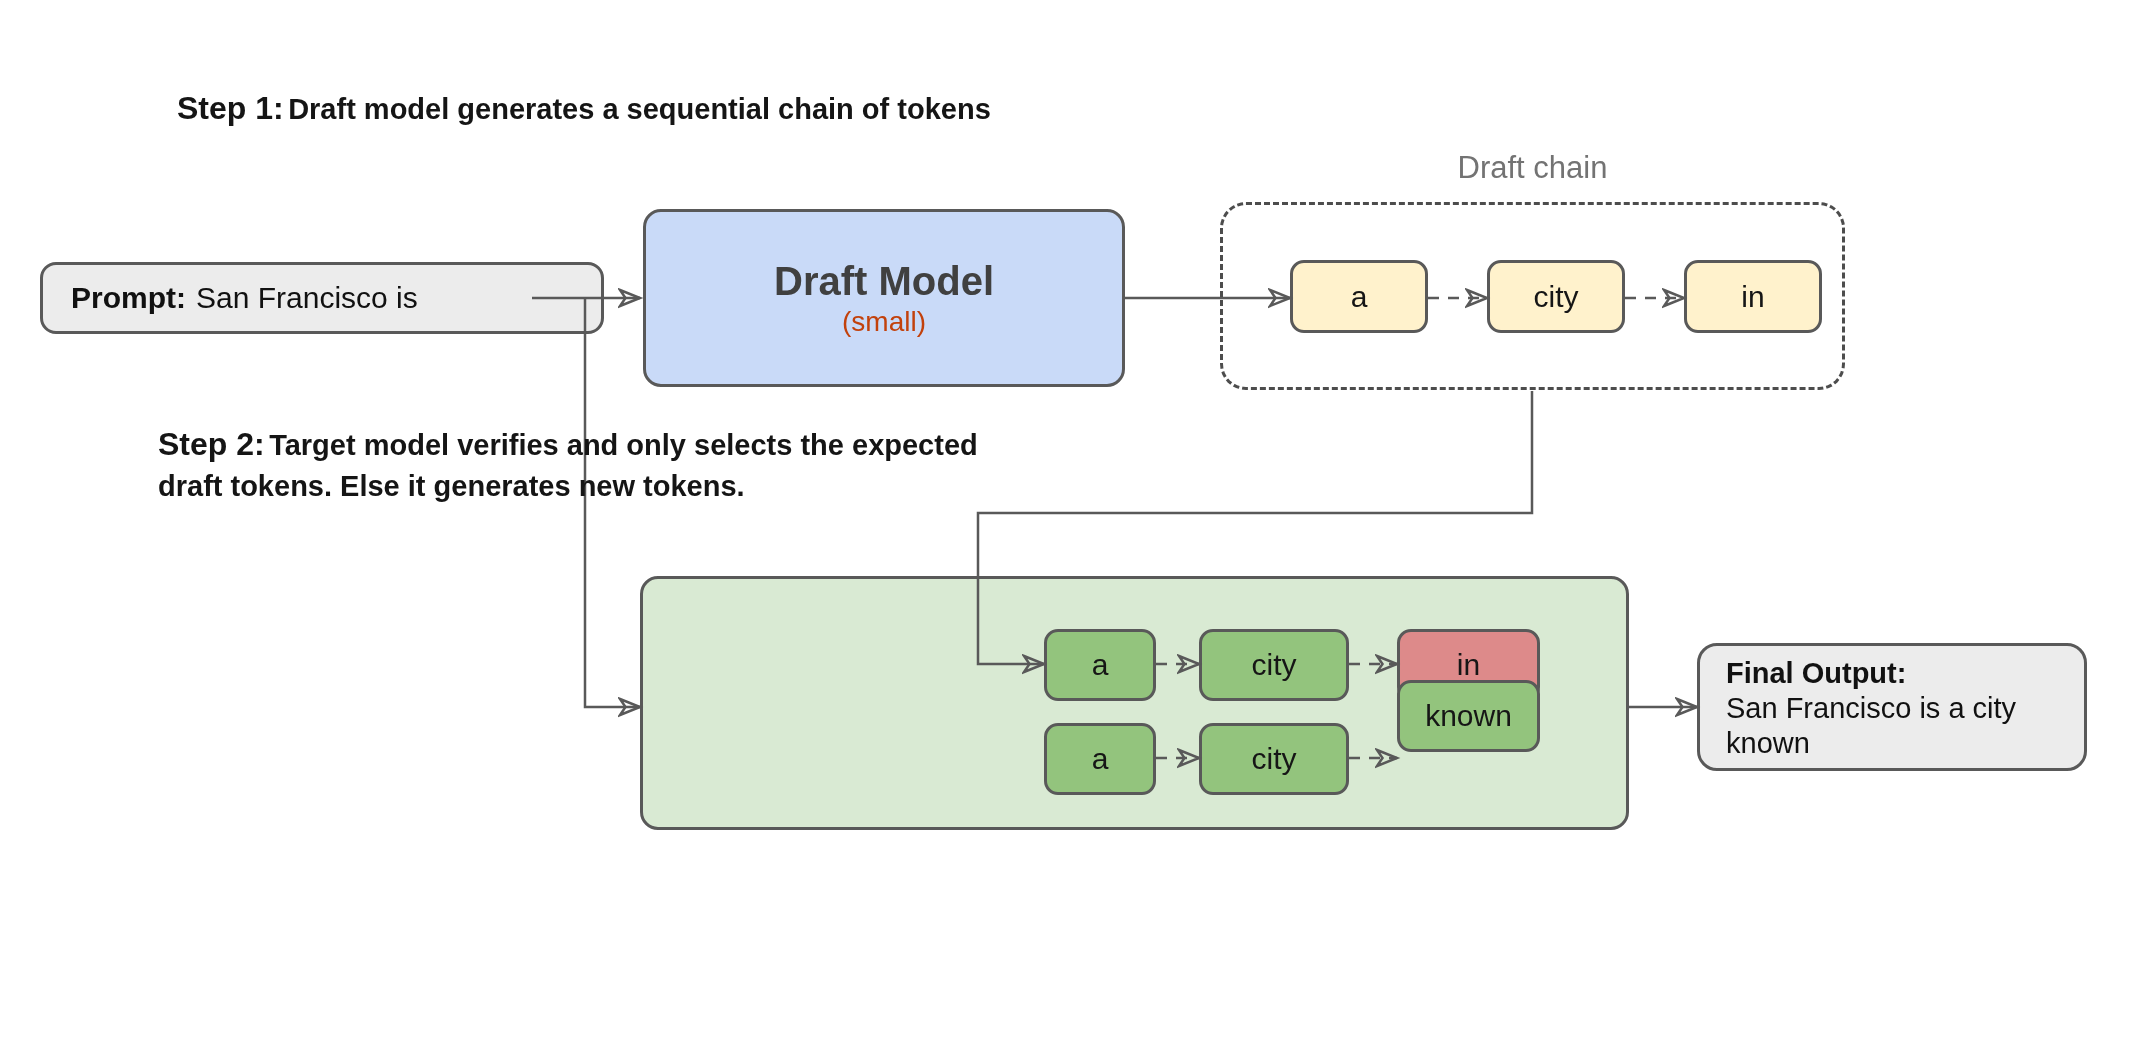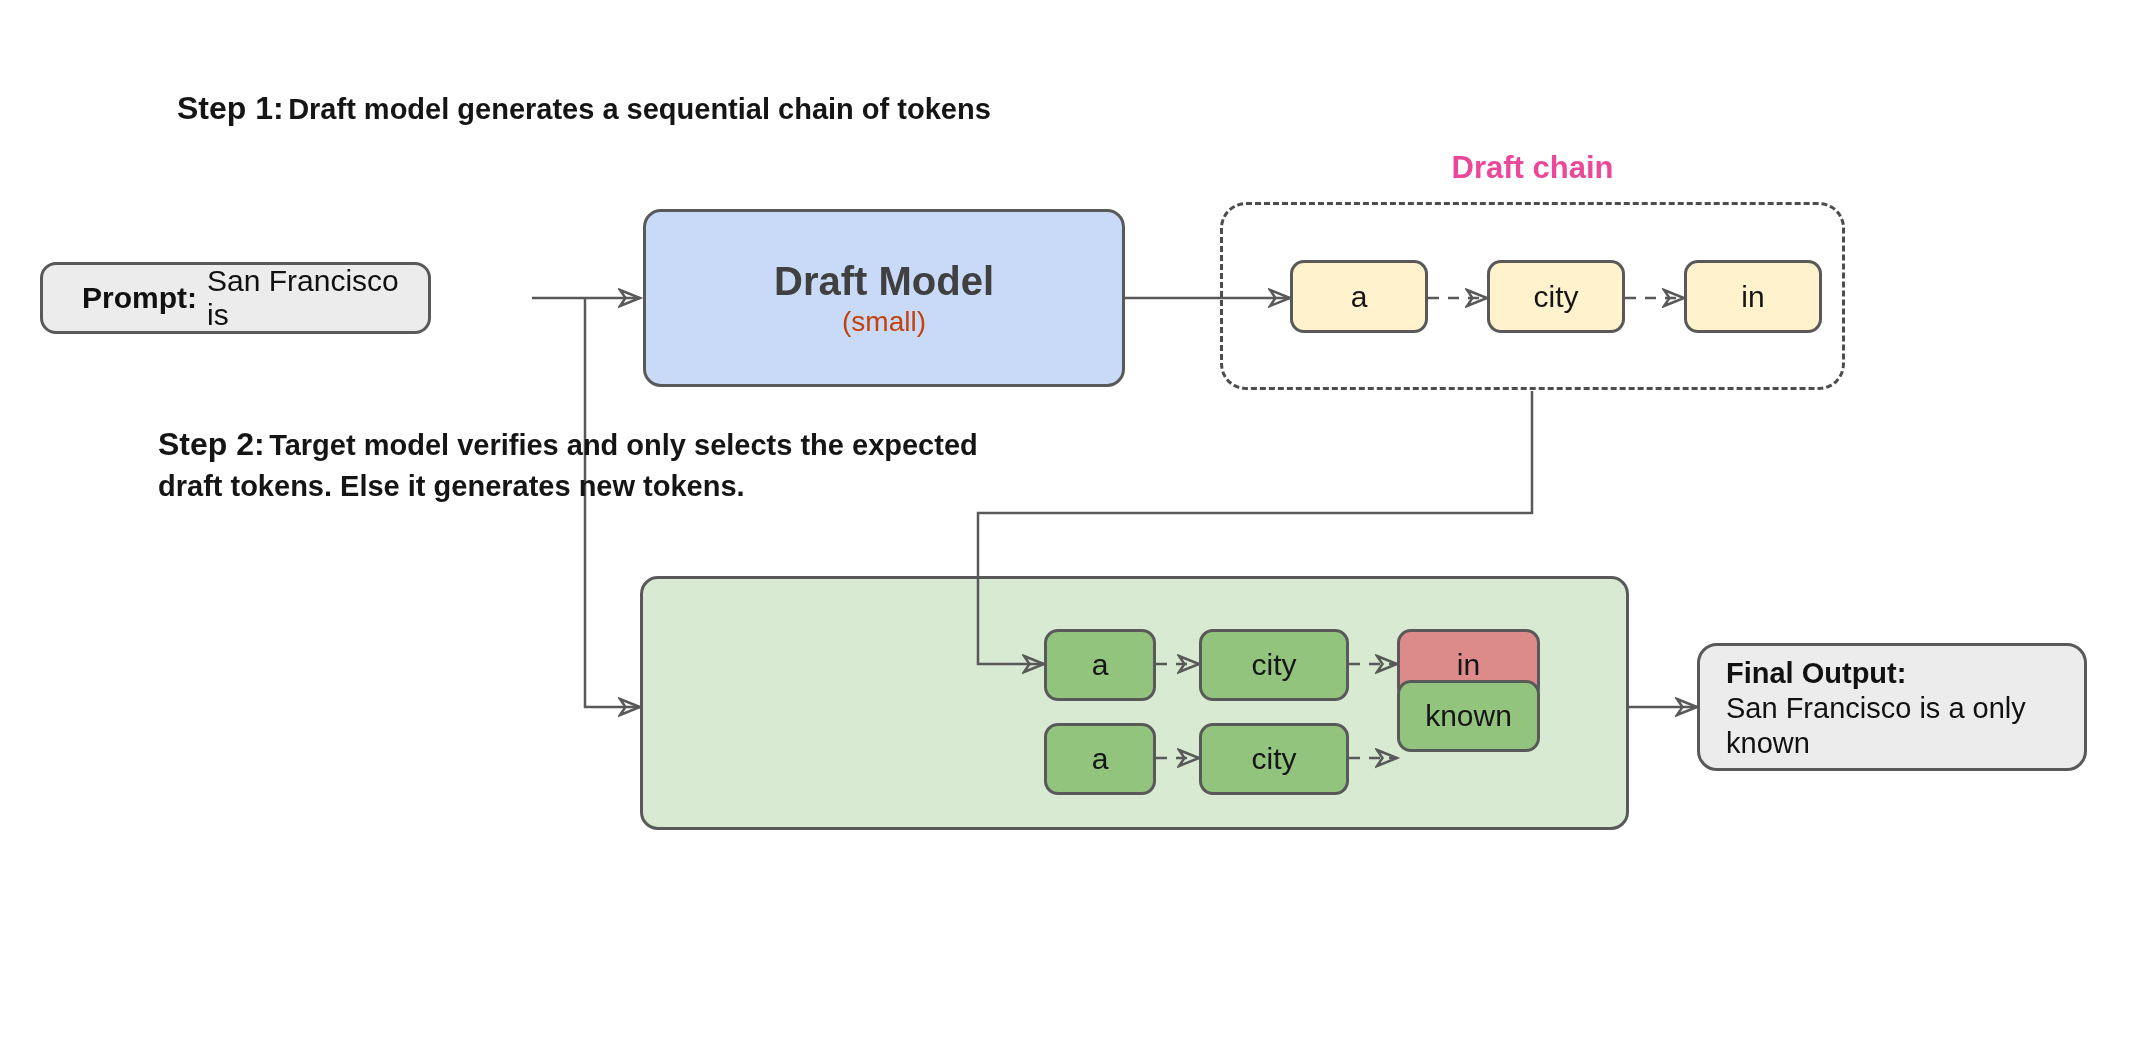--- a/index.html
+++ b/index.html
@@ -16,23 +16,23 @@
   .caption{z-index:10;font-weight:700;color:#151515;line-height:36px;}
   .caption .prefix{font-size:32px;}
   .caption .rest{font-size:29px;}
   
   .node{
     box-sizing:border-box;
     border:3px solid #595959;
     z-index:1;
   }
   .prompt-box{
-    left:40px;top:262px;width:391px;height:72px;
+    left:40px;top:262px;width:564px;height:72px;
     border-radius:16px;background:#ececec;
-    display:flex;align-items:center;padding-left:39px;
+    display:flex;align-items:center;padding-left:28px;
     font-size:30px;
   }
   .prompt-box b{margin-right:10px;}
   .model-box{display:flex;flex-direction:column;align-items:center;justify-content:center;}
   .draft-model{
     left:643px;top:209px;width:482px;height:178px;
     border-radius:18px;background:#c9daf8;
   }
   .model-title{font-size:40px;font-weight:700;line-height:48px;color:#404040;}
   .model-sub{font-size:28px;line-height:34px;color:#c2410c;}
@@ -41,21 +41,21 @@
     border-radius:18px;background:#d9ead3;
   }
   .target-label-block{left:704px;top:664px;z-index:4;}
   .dashed-box{
     left:1220px;top:202px;width:625px;height:188px;
     border:3px dashed #4d4d4d;border-radius:26px;
     background:transparent;z-index:1;box-sizing:border-box;
   }
   .chain-label{
     left:1220px;top:150px;width:625px;text-align:center;
-    font-size:31px;color:#ec4899;z-index:10;line-height:36px;font-weight:bold;
+    font-size:31px;color:#737373;z-index:10;line-height:36px;
   }
   .token{
     box-sizing:border-box;
     border:3px solid #595959;border-radius:14px;
     display:flex;align-items:center;justify-content:center;
     font-size:30px;color:#161616;z-index:3;
   }
   .final-output{
     left:1697px;top:643px;width:390px;height:128px;
     border-radius:20px;background:#ececec;
@@ -105,21 +105,21 @@
   <div class="abs token" style="left: 1044px; top: 629px; width: 112px; height: 72px; background-color: rgb(147, 196, 125);">a</div>
   <div class="abs token" style="left: 1199px; top: 629px; width: 150px; height: 72px; background-color: rgb(147, 196, 125);">city</div>
   <div class="abs token" style="left: 1397px; top: 629px; width: 143px; height: 72px; background-color: rgb(221, 138, 138);">in</div>
 
   <div class="abs token" style="left: 1044px; top: 723px; width: 112px; height: 72px; background-color: rgb(147, 196, 125);">a</div>
   <div class="abs token" style="left: 1199px; top: 723px; width: 150px; height: 72px; background-color: rgb(147, 196, 125);">city</div>
   <div class="abs token" style="left: 1397px; top: 680px; width: 143px; height: 72px; background-color: rgb(147, 196, 125);">known</div>
 
   <div class="abs node final-output">
     <b>Final Output:</b>
-    <span>San Francisco is a only known</span>
+    <span>San Francisco is a city known</span>
   </div>
 
   <svg id="wires" viewBox="0 0 2134 1050">
     <defs>
       <marker id="arrow" markerUnits="userSpaceOnUse" markerWidth="26" markerHeight="22" refX="22" refY="10" orient="auto">
         <path d="M2,2 L22,10 L2,18 L7.5,10 Z" fill="#595959" stroke="none"></path>
       </marker>
     </defs>
 
     <path d="M 532 298 L 640 298" marker-end="url(#arrow)"></path>

